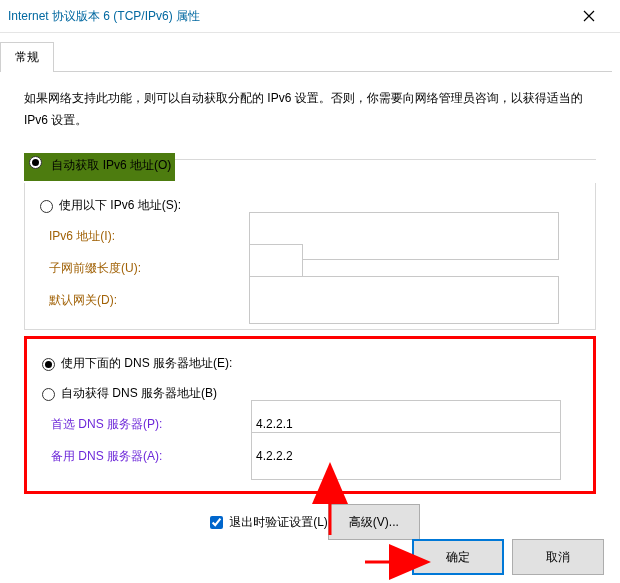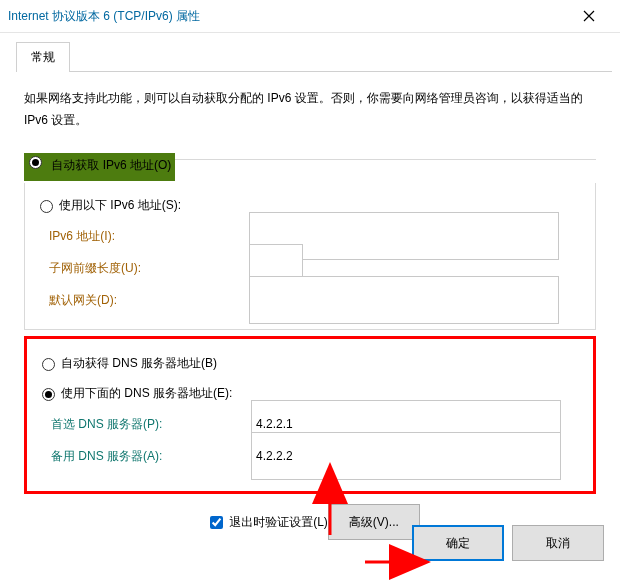--- a/index.html
+++ b/index.html
@@ -2,41 +2,41 @@
 <html><head>
 <meta charset="utf-8">
 <style>
 html,body{margin:0;padding:0;font-family:"Microsoft YaHei","Segoe UI",Tahoma,sans-serif;font-size:12px;color:#000;background:#fff}
 .window{width:620px;height:583px;position:relative;background:#fff;box-sizing:border-box}
 .titlebar{height:32px;line-height:32px;padding:0 8px;display:flex;justify-content:space-between;align-items:center;border-bottom:1px solid #e5e5e5;font-size:12px}
 .titlebar .title{color:#0369a1}
 .titlebar .tb-right{display:flex;align-items:center;height:100%}
 .close-btn{width:46px;height:32px;display:flex;align-items:center;justify-content:center;cursor:pointer}
 .close-btn svg{width:12px;height:12px}
-.tabs{margin:8px 8px 0 16px}
+.tabs{margin:8px 8px 0 0}
 .tab{display:inline-block;padding:6px 14px 6px 14px;border:1px solid #d0d0d0;border-bottom:none;background:#fff;font-size:12px;position:relative;top:1px}
 .tabline{border-top:1px solid #d0d0d0;height:0;margin-top:0}
 .body{padding:16px 24px 0 24px}
 .desc{font-size:12px;line-height:1.8;margin-bottom:20px}
 .g-outline{border:1px solid #d9d9d9;border-top:none}
 .g-frame{position:relative}
 .g-frame-top{position:absolute;left:0;right:0;top:8px;height:0;border-top:1px solid #d9d9d9}
 .row{display:flex;align-items:center;height:28px;margin:2px 0}
 .radio{width:13px;height:13px;margin-right:6px;appearance:none;border:1px solid #333;border-radius:50%;position:relative;background:#fff;cursor:pointer}
 .radio:checked::after{content:"";width:7px;height:7px;background:#000;border-radius:50%;position:absolute;left:2px;top:2px}
 .field-row{display:flex;align-items:center;height:30px;margin:2px 0;padding-left:14px}
-.lbl{width:200px;color:#0f766e;font-size:12px}
+.lbl{width:200px;color:#6d28d9;font-size:12px}
 .lbl.disabled{color:#a16207}
 .inp{height:22px;border:1px solid #c8c8c8;background:#fff;padding:12px 4px;font-size:12px;font-family:Tahoma,sans-serif}
 .inp[disabled]{background:#fff;color:#888}
 .redbox{border:3px solid #ff0000;padding:8px 10px 18px 10px;margin-top:6px}
 .bottom-row{display:flex;align-items:center;justify-content:center;margin-top:10px;padding:0 4px 0 10px}
 .chk{width:13px;height:13px;margin-right:6px;accent-color:#0066cc;cursor:pointer}
 .btn{height:36px;min-width:92px;padding:0 12px;background:#e1e1e1;border:1px solid #adadad;font-size:12px;cursor:pointer;font-family:Liberation Sans, sans-serif}
-.footer{position:absolute;bottom:22px;right:16px;display:flex;gap:8px}
+.footer{position:absolute;bottom:8px;right:16px;display:flex;gap:8px}
 .btn-primary{border:2px solid #0078d7;background:#e1e1e1}
 .btn.adv{min-width:92px}
 .arrow-svg{position:absolute;pointer-events:none;left:0;top:0}
 .label-text{font-size:12px}
 .legend-overlay{position:relative;background:#4d7c0f;display:inline-block;padding-right:4px;z-index:1}
 </style>
 </head>
 <body>
 
 <div class="window">
@@ -81,26 +81,26 @@
         </div>
         <div class="field-row">
           <span class="lbl disabled">默认网关(D):</span>
           <input class="inp" style="width: 300px;" disabled="" value="">
         </div>
       </div>
     </div>
 
     <div class="redbox">
       <div class="row">
+        <input type="radio" class="radio" name="dns" checked="" style="">
+        <span class="label-text">使用下面的 DNS 服务器地址(E):</span>
+      </div>
+      <div class="row">
         <input type="radio" class="radio" name="dns" style="">
         <span class="label-text">自动获得 DNS 服务器地址(B)</span>
-      </div>
-      <div class="row">
-        <input type="radio" class="radio" name="dns" checked="" style="">
-        <span class="label-text">使用下面的 DNS 服务器地址(E):</span>
       </div>
       <div class="field-row">
         <span class="lbl">首选 DNS 服务器(P):</span>
         <input class="inp" style="width: 300px;" value="4.2.2.1">
       </div>
       <div class="field-row">
         <span class="lbl">备用 DNS 服务器(A):</span>
         <input class="inp" style="width: 300px;" value="4.2.2.2">
       </div>
     </div>

